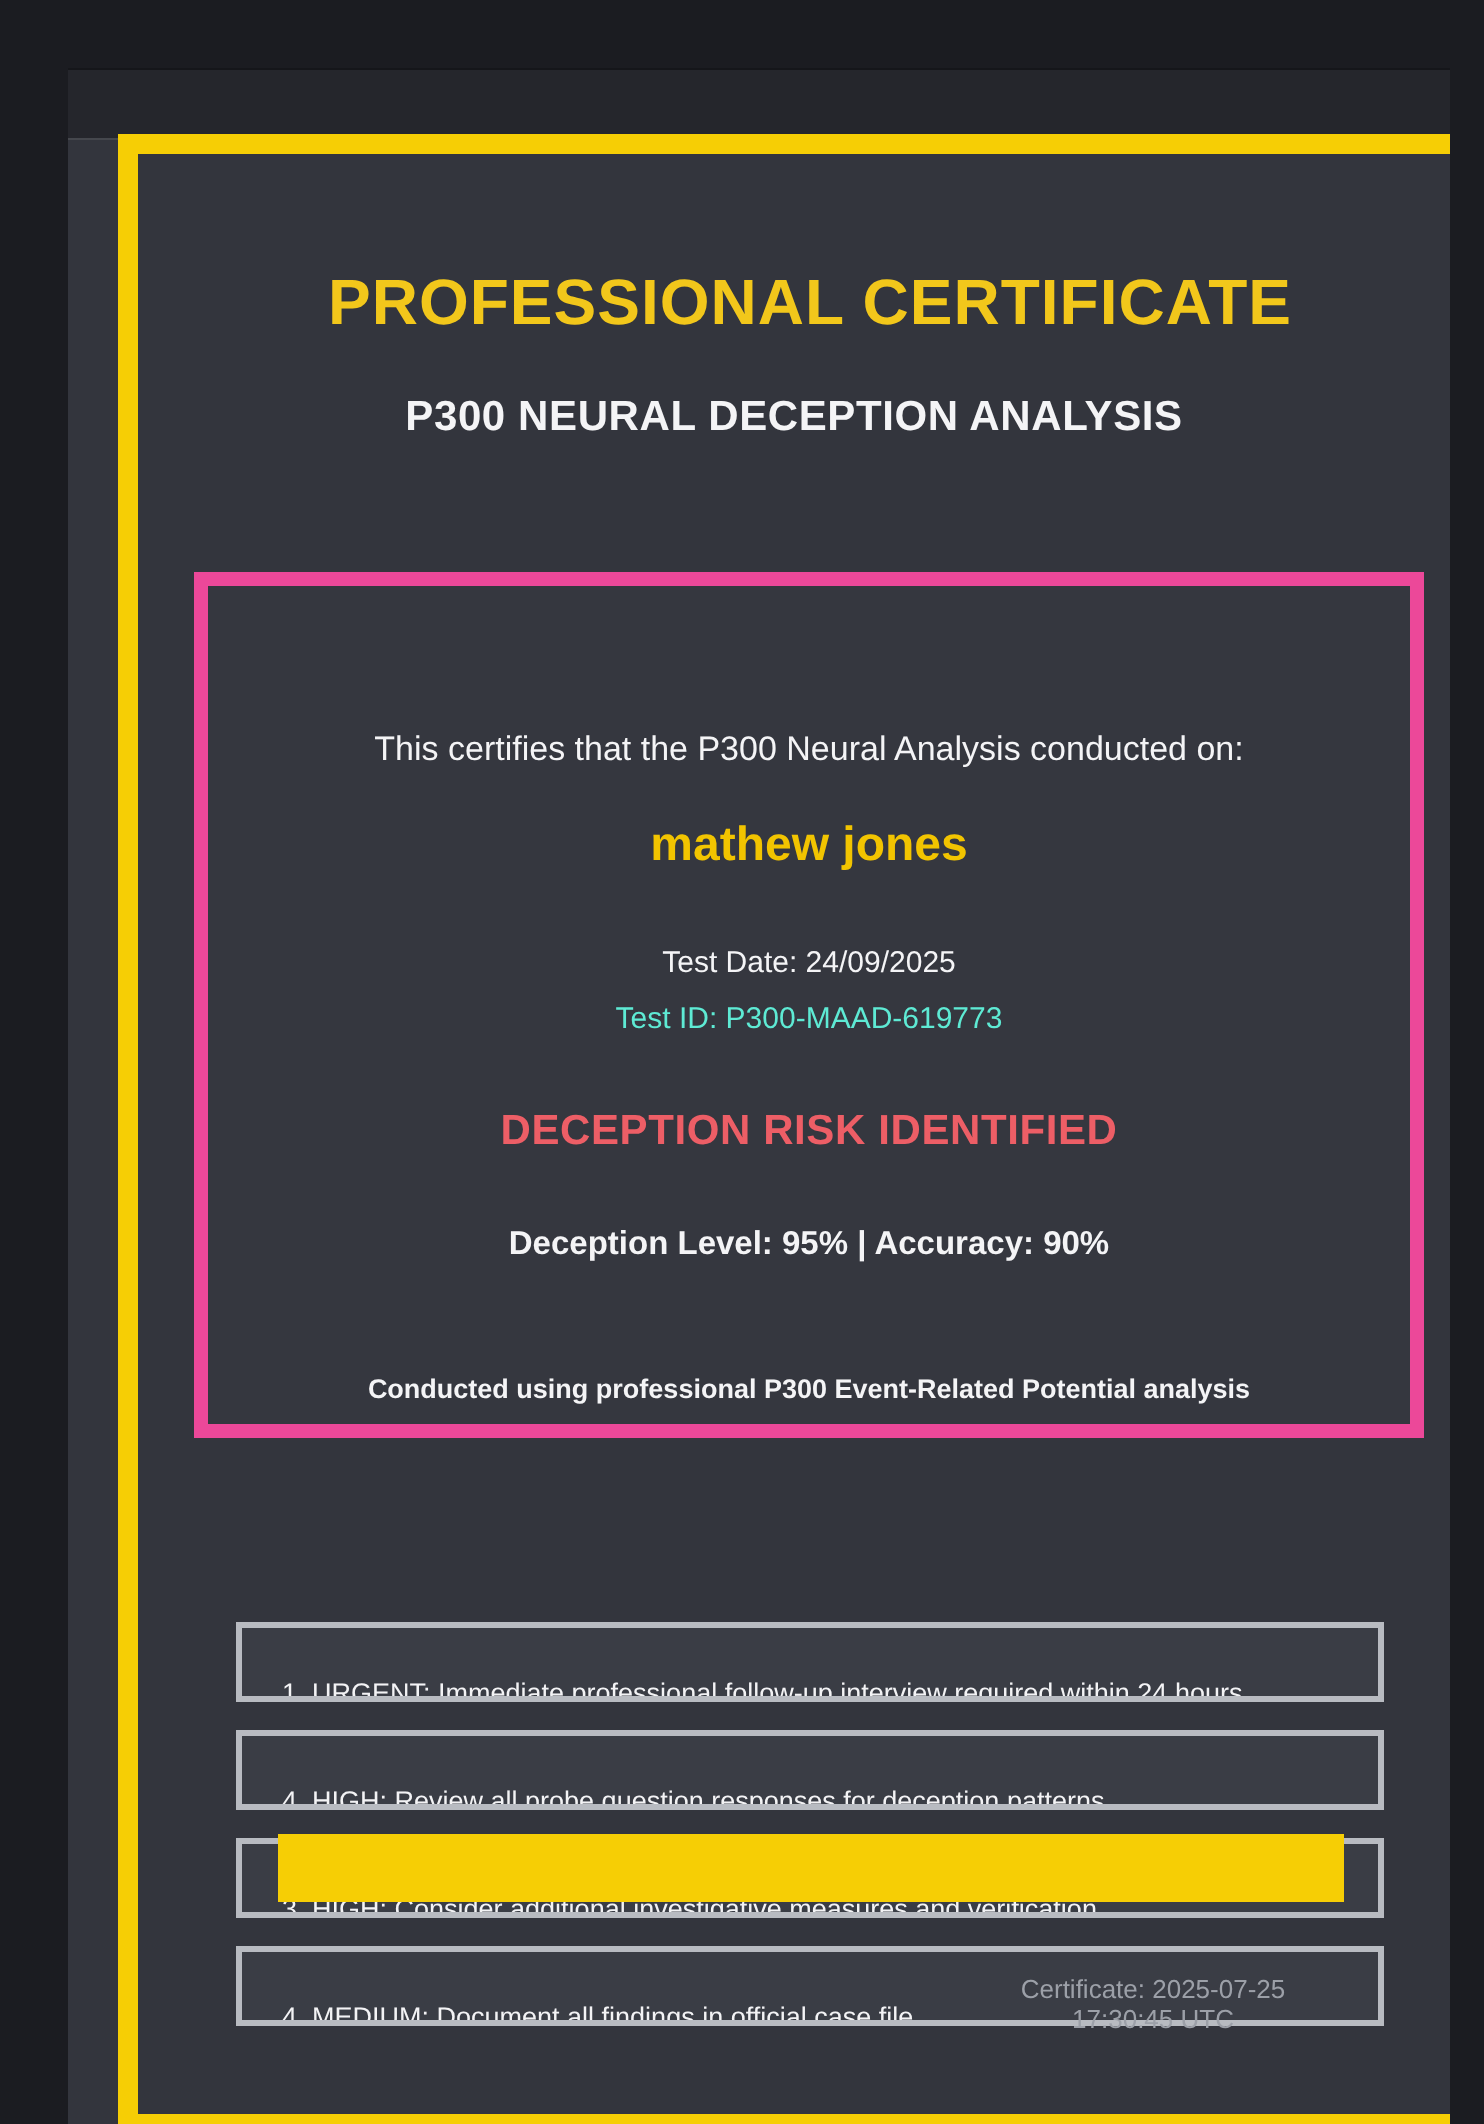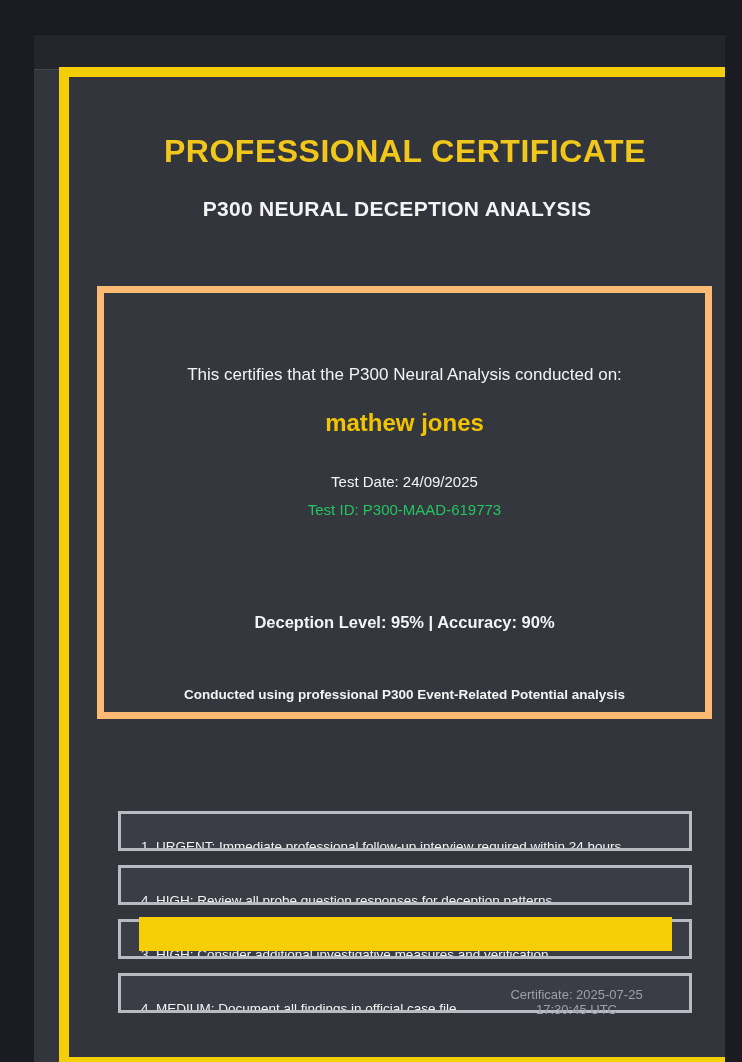--- a/index.html
+++ b/index.html
@@ -46,33 +46,33 @@
     text-align: center;
     font-size: 21px;
     font-weight: bold;
     letter-spacing: 0.3px;
     color: #F4F4F6;
   }
   .inner-box {
     position: absolute;
     left: 63px; top: 252px;
     width: 615px; height: 433px;
-    border: 7px solid #fdba74;
+    border: 7px solid #ec4899;
     background: #35373F;
   }
   .inner-box .line {
     position: absolute;
     left: 0;
     width: 601px;
     text-align: center;
   }
   .cert-intro   { top: 55px;  font-size: 17px;   color: #F4F4F6; }
   .cert-name    { top: 99px;  font-size: 24px;   font-weight: bold; color: #F2C400; }
   .cert-date    { top: 163px; font-size: 15px;   color: #F4F4F6; }
-  .cert-id      { top: 191px; font-size: 15px;   color: #22c55e; }
+  .cert-id      { top: 191px; font-size: 15px;   color: #5eead4; }
   .cert-result  { top: 244px; font-size: 21px;   font-weight: bold; letter-spacing: 0.3px; color: #ED5E66; }
   .cert-metrics { top: 303px; font-size: 16.5px; font-weight: bold; color: #F4F4F6; }
   .cert-method  { top: 377px; font-size: 13.5px; font-weight: bold; color: #F4F4F6; }
   .rec-heading {
     position: absolute;
     left: 0; top: 717px;
     width: 742px;
     text-align: center;
     font-size: 21px;
     font-weight: bold;
@@ -133,20 +133,21 @@
   <div class="outer-frame"></div>
 
   <div class="doc-title">PROFESSIONAL CERTIFICATE</div>
   <div class="doc-subtitle">P300 NEURAL DECEPTION ANALYSIS</div>
 
   <div class="inner-box">
     <div class="line cert-intro">This certifies that the P300 Neural Analysis conducted on:</div>
     <div class="line cert-name">mathew jones</div>
     <div class="line cert-date">Test Date: 24/09/2025</div>
     <div class="line cert-id">Test ID: P300-MAAD-619773</div>
+    <div class="line cert-result">DECEPTION RISK IDENTIFIED</div>
     <div class="line cert-metrics">Deception Level: 95% | Accuracy: 90%</div>
     <div class="line cert-method">Conducted using professional P300 Event-Related Potential analysis</div>
   </div>
 
 
   <div class="rec-box rec-box-1">1. URGENT: Immediate professional follow-up interview required within 24 hours</div>
   <div class="rec-box rec-box-2">4. HIGH: Review all probe question responses for deception patterns</div>
   <div class="rec-box rec-box-3">3. HIGH: Consider additional investigative measures and verification</div>
   <div class="rec-box rec-box-4">4. MEDIUM: Document all findings in official case file</div>
 

